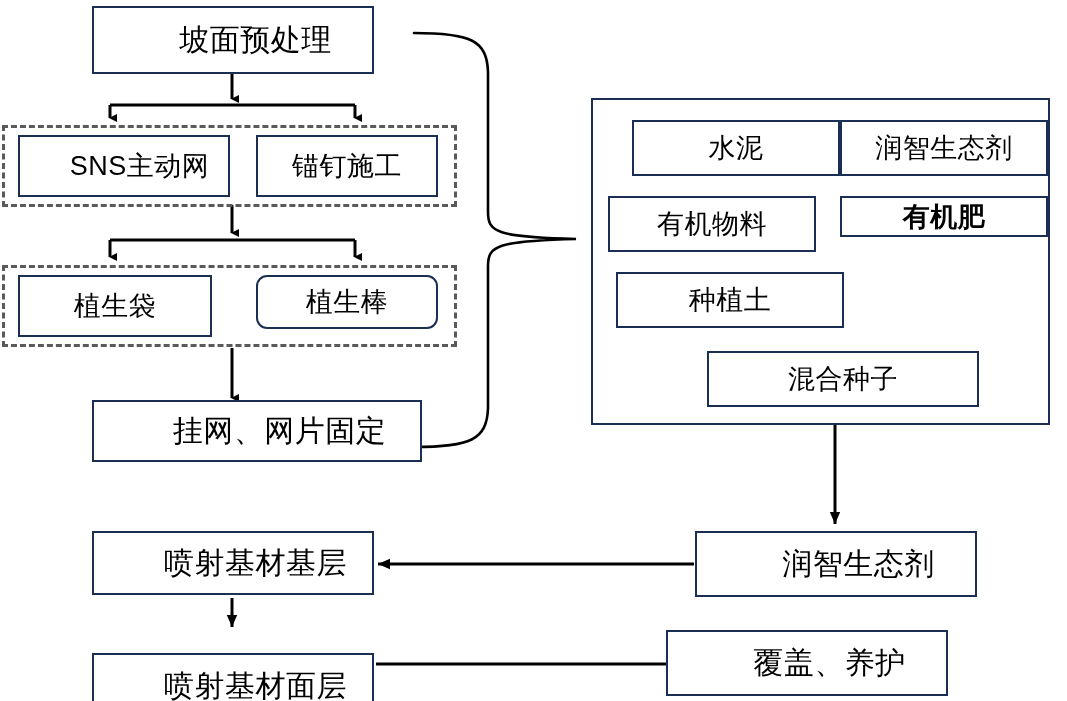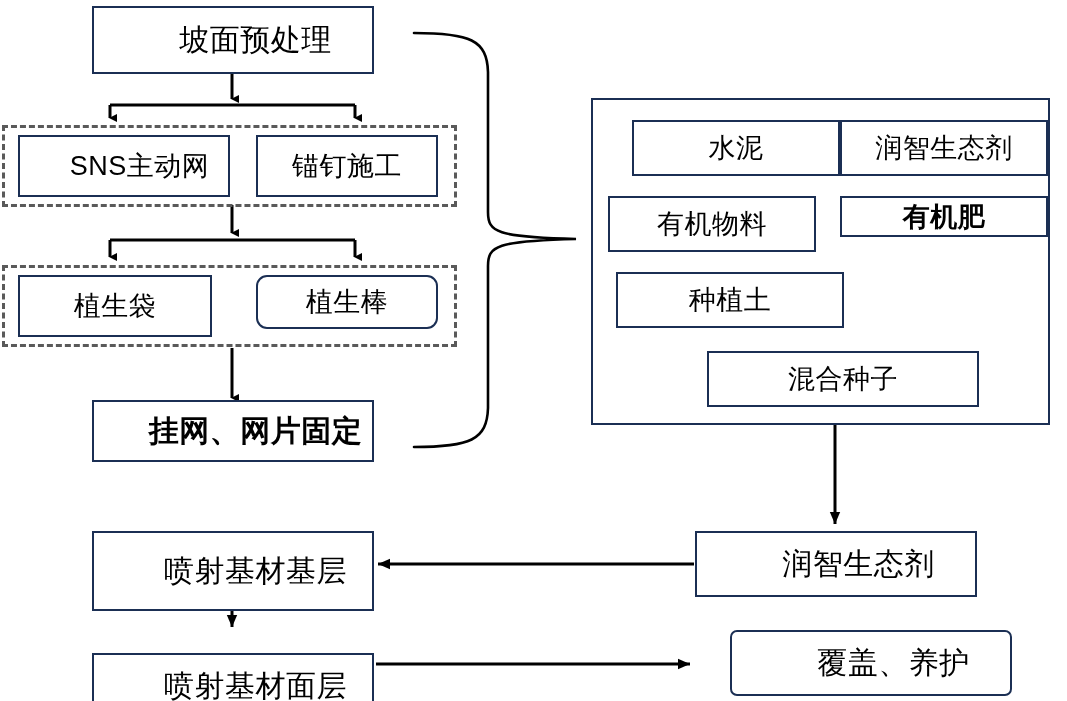--- a/index.html
+++ b/index.html
@@ -131,38 +131,38 @@
   <div class="node node-md" style="left:18px; top:135px; width:212px; height:62px;padding-left:31px;">SNS主动网</div>
 
   <div class="node node-md" style="left:256px; top:135px; width:182px; height:62px;">锚钉施工</div>
 
   <div class="group-dashed" style="left:2px; top:265px; width:455px; height:82px;"></div>
 
   <div class="node node-md" style="left:18px; top:275px; width:194px; height:62px;">植生袋</div>
 
   <div class="node node-md" style="left:256px; top:275px; width:182px; height:54px;border-radius:11px;">植生棒</div>
 
-  <div class="node node-lg" style="left:92px; top:400px; width:282px; height:62px;font-weight:bold;">挂网、网片固定</div>
+  <div class="node node-lg" style="left:92px; top:400px; width:330px; height:62px;">挂网、网片固定</div>
 
-  <div class="node node-lg" style="left:92px; top:531px; width:282px; height:80px;">喷射基材基层</div>
+  <div class="node node-lg" style="left:92px; top:531px; width:282px; height:64px;">喷射基材基层</div>
 
   <div class="node node-lg" style="left:92px; top:630px; width:282px; height:66px;margin-top:23px;">喷射基材面层</div>
 
   <div class="panel" style="left:591px; top:98px; width:459px; height:327px;"></div>
 
   <div class="node node-md" style="left:632px; top:120px; width:208px; height:56px;">水泥</div>
 
   <div class="node node-md" style="left:840px; top:120px; width:208px; height:56px;">润智生态剂</div>
 
   <div class="node node-md" style="left:608px; top:196px; width:208px; height:56px;">有机物料</div>
 
   <div class="node node-md" style="left:840px; top:196px; width:208px; height:41px;font-weight:bold;">有机肥</div>
 
   <div class="node node-md" style="left:608px; top:272px; width:228px; height:56px;margin-left:8px;">种植土</div>
 
 
   <div class="node node-md" style="left:688px; top:351px; width:272px; height:56px;margin-left:19px;">混合种子</div>
 
   <div class="node node-lg" style="left:695px; top:531px; width:282px; height:66px;">润智生态剂</div>
 
-  <div class="node node-lg" style="left:730px; top:630px; width:282px; height:66px;border-radius:7px;">覆盖、养护</div>
+  <div class="node node-lg" style="left:666px; top:630px; width:282px; height:66px;">覆盖、养护</div>
 
 </div>
 
 </body></html>

